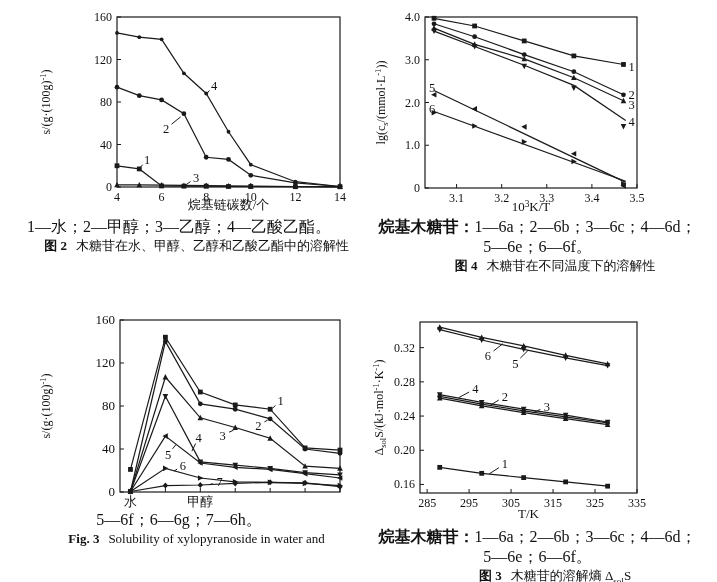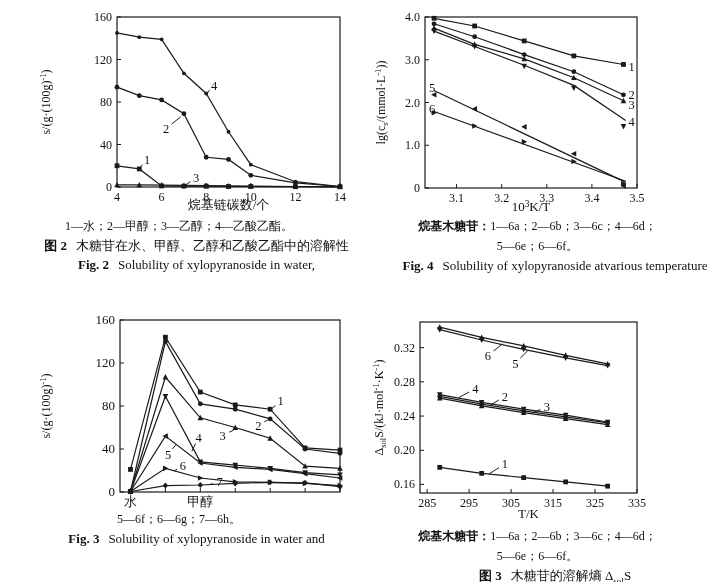--- a/index.html
+++ b/index.html
@@ -7,21 +7,21 @@
     position:relative;width:717px;height:582px;background:#ffffff;
     font-family:"Liberation Serif","DejaVu Serif",serif;color:#111;overflow:hidden;
   }
   .figblock{position:absolute;text-align:center;}
   #f0{left:0;top:0;width:358px;}
   #f1{left:358px;top:0;width:359px;}
   #f2{left:0;top:291px;width:358px;}
   #f3{left:358px;top:291px;width:359px;}
   svg.chart{display:block;}
   svg text{font-family:"Liberation Serif","DejaVu Serif",serif;}
-  .legend{font-size:12px;line-height:15px;margin-top:4px;}
+  .legend{font-size:16px;line-height:15px;margin-top:4px;}
   .legend-line{white-space:nowrap;}
   .legend-line + .legend-line{margin-top:5px;}
   .legend-prefix{font-weight:bold;font-family:Liberation Serif, serif;}
   .cap{font-size:13px;line-height:14px;margin-top:5px;white-space:nowrap;padding-left:35px;}
   .cap-label{font-weight:bold;margin-right:9px;}
   .cap-en{font-size:13px;}
   .cap-en2{font-size:13px;line-height:14px;margin-top:4px;}
   sub,sup{font-size:70%;}
 </style>
 </head>
@@ -116,23 +116,20 @@
         <text x="196.165" y="181.9375" text-anchor="middle" font-size="12.5" fill="#111">3</text>
         <line x1="207.3" y1="93.0" x2="209.5" y2="90.4" stroke="#1a1a1a" stroke-width="1"></line>
         <text x="214.005" y="89.5" text-anchor="middle" font-size="12.5" fill="#111">4</text>
       </svg>
     <div class="legend">
       <div class="legend-line"><span class="legend-prefix"></span><span>1—水；2—甲醇；3—乙醇；4—乙酸乙酯。</span></div>
     </div>
     <div class="cap cap-zh">
       <span class="cap-label">图 2</span><span>木糖苷在水、甲醇、乙醇和乙酸乙酯中的溶解性</span>
     </div>
-    <div class="cap cap-en">
-      <span class="cap-label">Fig. 2</span><span>Solubility of xylopyranoside in water,</span>
-    </div>
   </div>
 
   <div class="figblock" id="f1">
     <svg class="chart" width="359" height="215">
         <rect x="67" y="17" width="212" height="171" fill="none" stroke="#1a1a1a" stroke-width="1.2"></rect>
         <g fill="#111">
           <line x1="98.5744680851065" y1="188" x2="98.5744680851065" y2="184" stroke="#1a1a1a" stroke-width="1"></line>
           <text x="98.5744680851065" y="202" text-anchor="middle" font-size="12"><tspan dy="0" font-size="12">3.1</tspan></text>
           <line x1="143.68085106382992" y1="188" x2="143.68085106382992" y2="184" stroke="#1a1a1a" stroke-width="1"></line>
           <text x="143.68085106382992" y="202" text-anchor="middle" font-size="12"><tspan dy="0" font-size="12">3.2</tspan></text>
@@ -211,22 +208,22 @@
         <text x="273.5872340425532" y="126.2375" text-anchor="middle" font-size="12.5" fill="#111">4</text>
         <line x1="79.6" y1="92.2" x2="79.7" y2="92.3" stroke="#1a1a1a" stroke-width="1"></line>
         <text x="74.21702127659574" y="92.465" text-anchor="middle" font-size="12.5" fill="#111">5</text>
         <line x1="79.6" y1="112.3" x2="80.1" y2="112.7" stroke="#1a1a1a" stroke-width="1"></line>
         <text x="74.21702127659574" y="113.4125" text-anchor="middle" font-size="12.5" fill="#111">6</text>
       </svg>
     <div class="legend">
       <div class="legend-line"><span class="legend-prefix">烷基木糖苷：</span><span>1—6a；2—6b；3—6c；4—6d；</span></div>
       <div class="legend-line">5—6e；6—6f。</div>
     </div>
-    <div class="cap cap-en">
-      <span class="cap-label">Fig. 4</span><span>Solubility of xylopyranoside atvarious temperature</span>
+    <div class="cap cap-zh">
+      <span class="cap-label">图 4</span><span>木糖苷在不同温度下的溶解性</span>
     </div>
   </div>
 
   <div class="figblock" id="f2">
     <svg class="chart" width="358" height="220">
         <rect x="120" y="29" width="220" height="172" fill="none" stroke="#1a1a1a" stroke-width="1.2"></rect>
         <g fill="#111">
           <line x1="130.47619047619048" y1="201" x2="130.47619047619048" y2="197" stroke="#1a1a1a" stroke-width="1"></line>
           <text x="130.47619047619048" y="215" text-anchor="middle" font-size="13"><tspan dy="0" font-size="13">水</tspan></text>
           <line x1="165.3968253968254" y1="201" x2="165.3968253968254" y2="197" stroke="#1a1a1a" stroke-width="1"></line>

